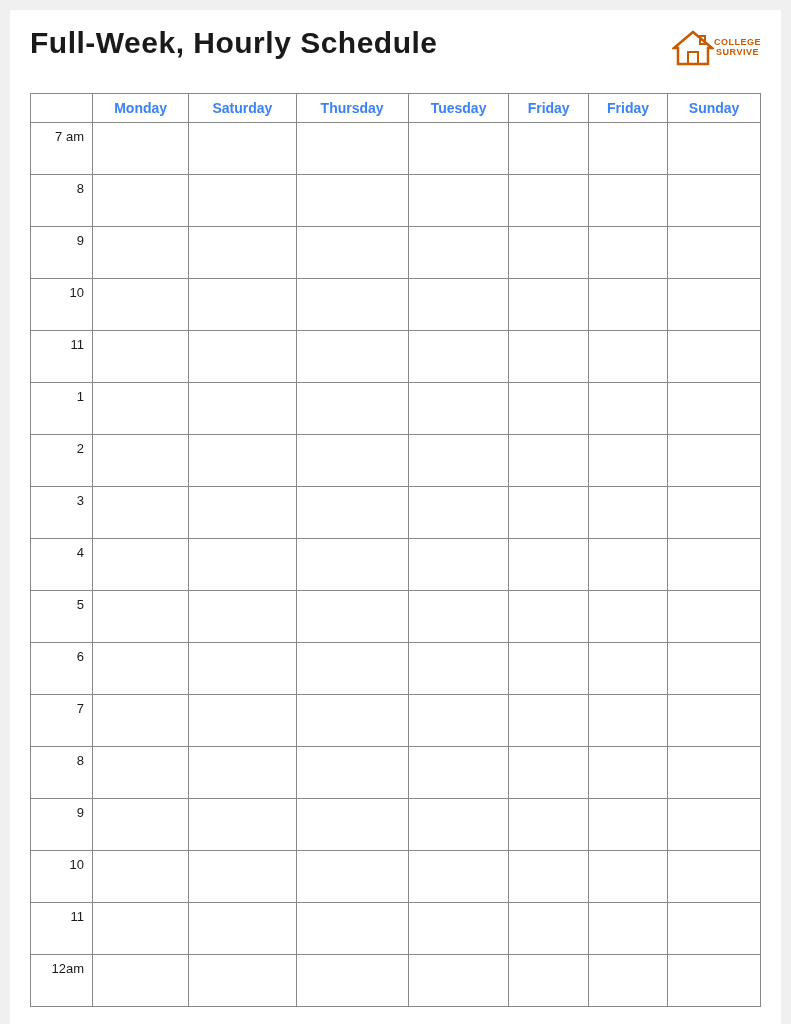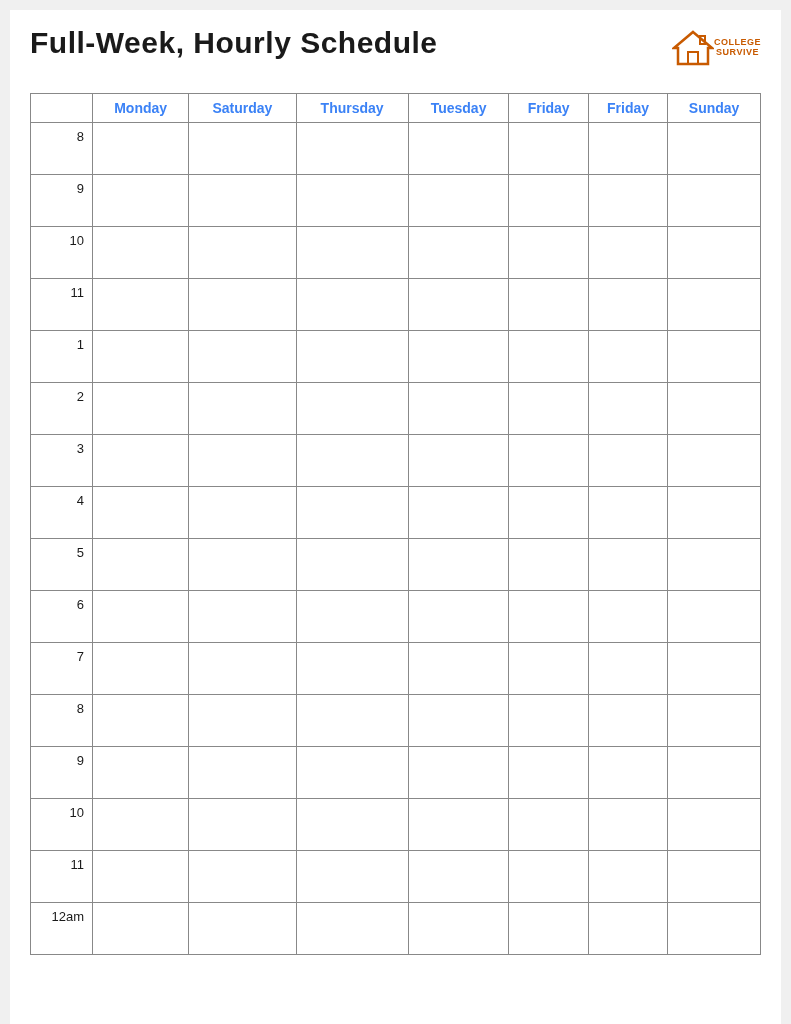--- a/index.html
+++ b/index.html
@@ -137,20 +137,30 @@
         <th class="day-col"><span>Monday</span></th>
         <th class="day-col"><span>Saturday</span></th>
         <th class="day-col"><span>Thursday</span></th>
         <th class="day-col"><span>Tuesday</span></th>
         <th class="day-col"><span>Friday</span></th>
         <th class="day-col"><span>Friday</span></th>
         <th class="day-col"><span>Sunday</span></th>
       </tr>
     </thead>
     <tbody id="schedule-body">
+    <tr>
+          <td class="time-cell time-col">7 am</td>
+          <td class="data-cell"></td>
+          <td class="data-cell"></td>
+          <td class="data-cell"></td>
+          <td class="data-cell"></td>
+          <td class="data-cell"></td>
+          <td class="data-cell"></td>
+          <td class="data-cell"></td>
+        </tr>
         <tr>
           <td class="time-cell time-col">8</td>
           <td class="data-cell"></td>
           <td class="data-cell"></td>
           <td class="data-cell"></td>
           <td class="data-cell"></td>
           <td class="data-cell"></td>
           <td class="data-cell"></td>
           <td class="data-cell"></td>
         </tr>

